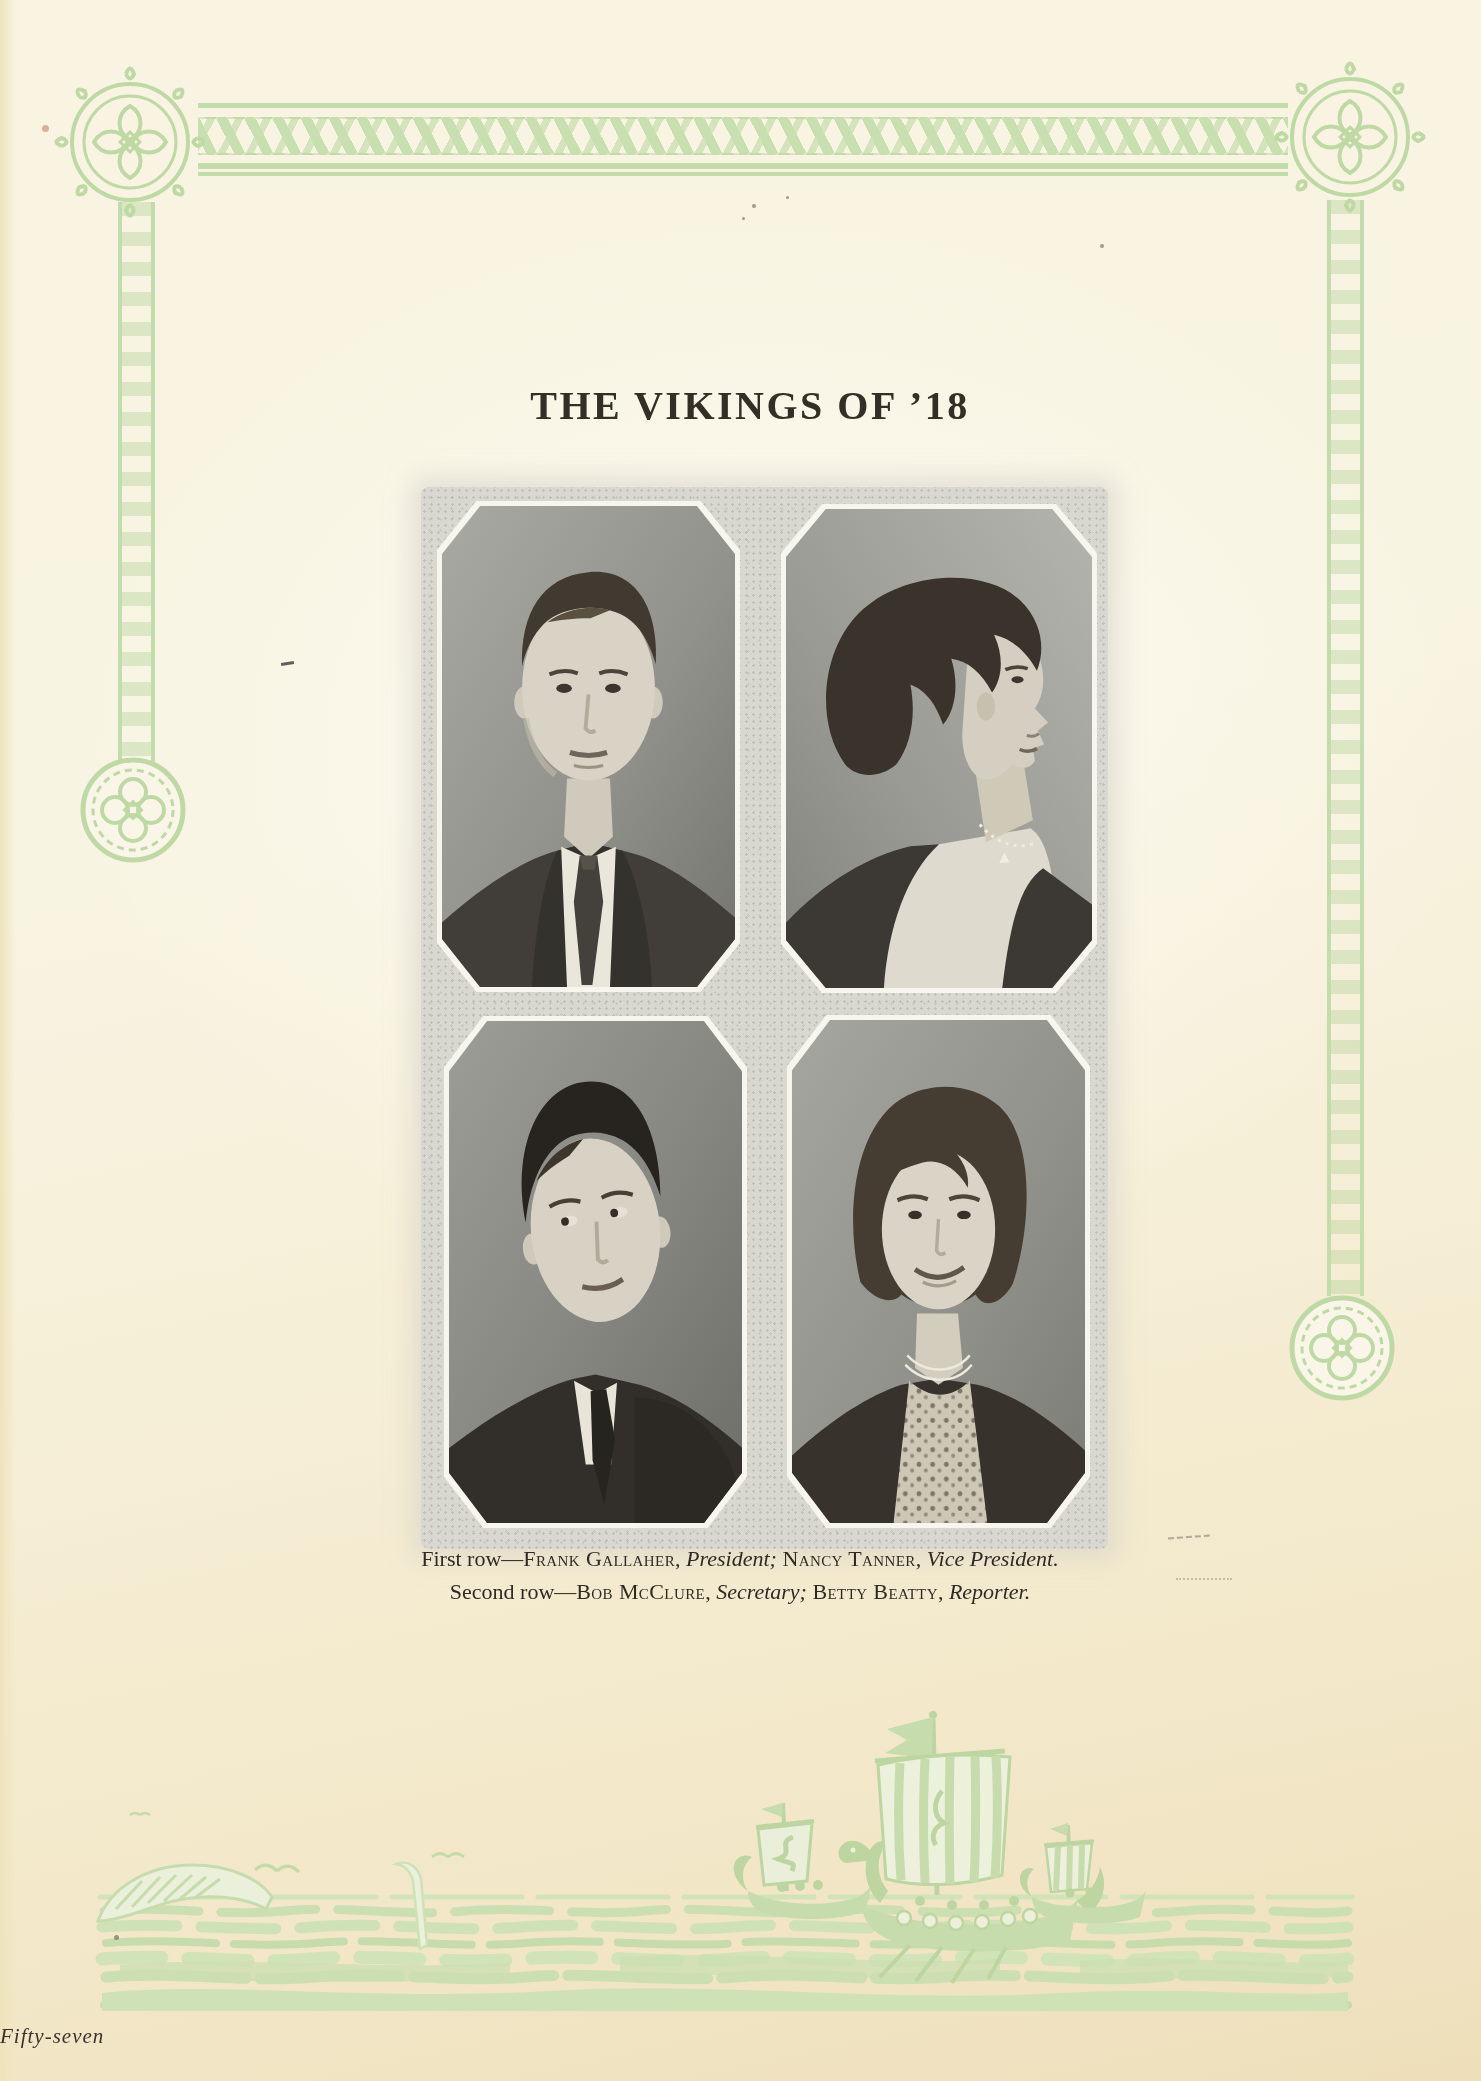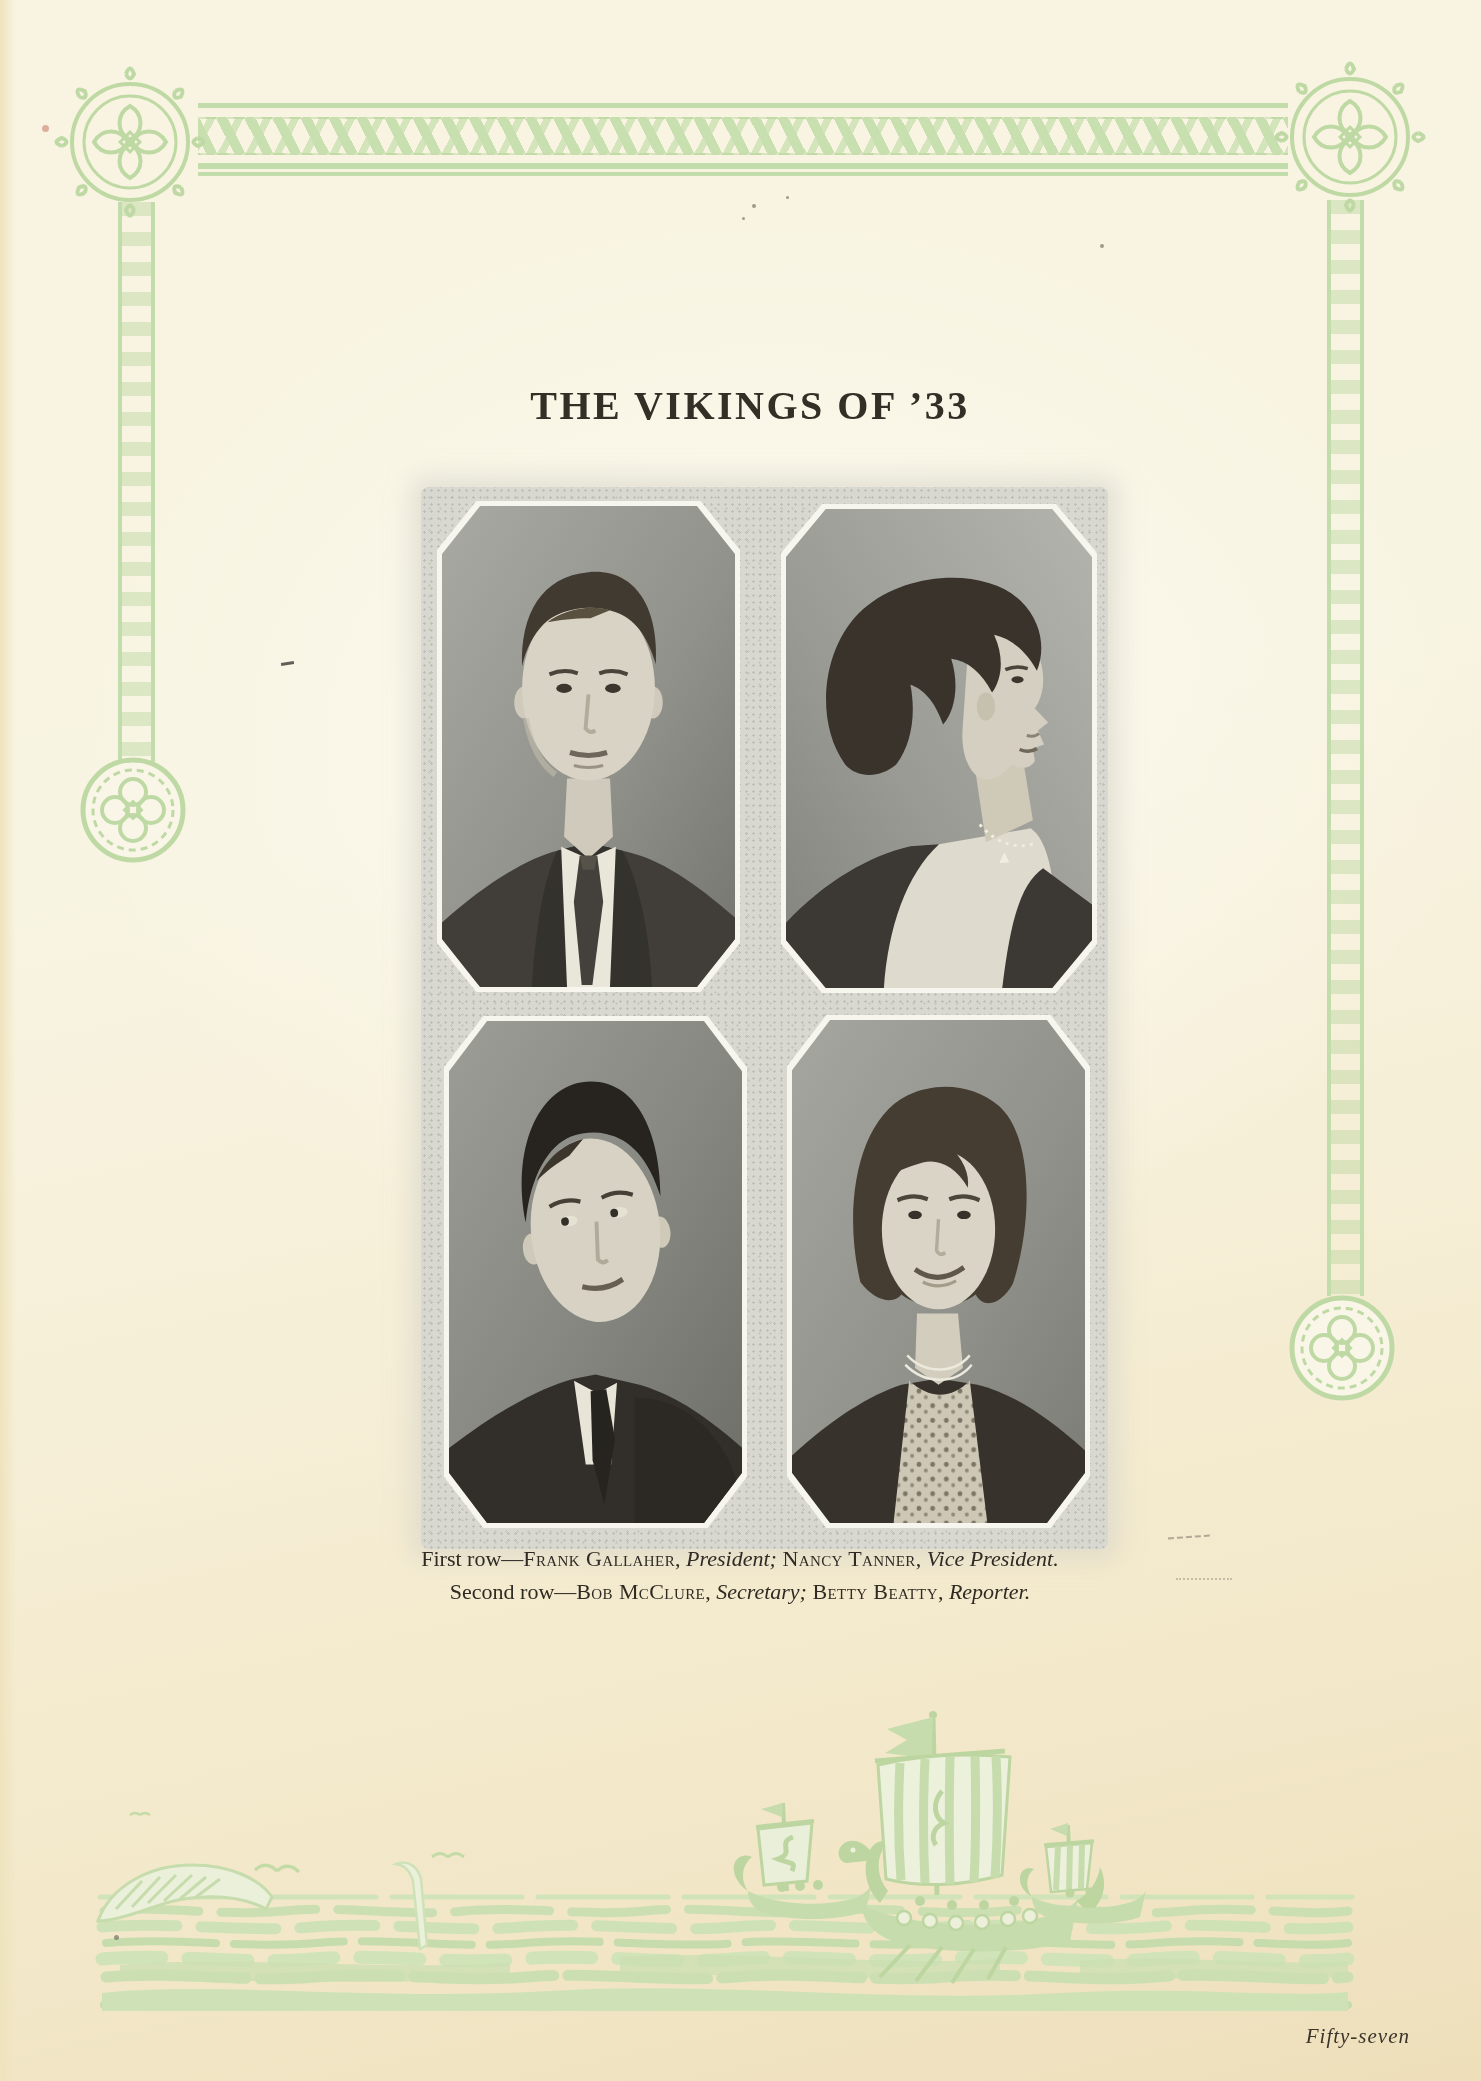--- a/index.html
+++ b/index.html
@@ -32,21 +32,21 @@
     background:repeating-linear-gradient(180deg, rgba(185,213,158,.45) 0 14px, rgba(185,213,158,0) 14px 30px);}
   .vband.left{left:118px;top:202px;height:560px}
   .vband.right{left:1327px;top:200px;height:1096px}
   .orn{overflow:visible}
   
   .title{left:20px;top:382px;width:1460px;text-align:center;
     font-size:40px;font-weight:700;letter-spacing:2.5px;color:#332e26;font-variant:normal}
   .caption{left:140px;top:1542px;width:1200px;text-align:center;font-size:22px;line-height:33px;color:#2f2a23}
   .caption .sc{font-variant:small-caps;letter-spacing:.4px}
   .caption .it{font-style:italic}
-  .folio{left:0;top:2024px;width:1410px;text-align:right;font-style:italic;font-size:21px;color:#3a342b;letter-spacing:1px}
+  .folio{left:0;top:2024px;width:1410px;text-align:left;font-style:italic;font-size:21px;color:#3a342b;letter-spacing:1px}
   
   .mount{left:421px;top:487px;width:687px;height:1062px;background-color:var(--mount);
     background-image:
       radial-gradient(rgba(185,184,176,.8) 1px, rgba(0,0,0,0) 1.4px),
       radial-gradient(rgba(200,199,191,.9) 1px, rgba(0,0,0,0) 1.4px);
     background-size:7px 7px,11px 11px;background-position:0 0,3px 5px;
     border-radius:8px;box-shadow:0 0 22px 12px rgba(213,211,201,.55);}
   .photo{position:absolute;background:#f6f5ee;}
   .photo .inner{position:absolute;left:5px;top:5px;right:5px;bottom:5px;overflow:hidden}
   .photo, .photo .inner{clip-path:polygon(13% 0%,87% 0%,100% 10%,100% 90%,87% 100%,13% 100%,0% 90%,0% 10%)}
@@ -142,21 +142,21 @@
       <circle cx="60" cy="60" r="50"></circle>
       <circle cx="60" cy="60" r="40" stroke-width="3" stroke-dasharray="7 5"></circle>
       <circle cx="60" cy="42" r="13" stroke-width="4"></circle>
         <circle cx="60" cy="78" r="13" stroke-width="4"></circle>
       <circle cx="42" cy="60" r="13" stroke-width="4"></circle>
         <circle cx="78" cy="60" r="13" stroke-width="4"></circle>
       <rect x="54" y="54" width="12" height="12" transform="rotate(45 60 60)" stroke-width="3"></rect>
     </g>
   </svg>
 
-  <h1 class="abs title">THE VIKINGS OF ’33</h1>
+  <h1 class="abs title">THE VIKINGS OF ’18</h1>
 
   <div class="abs mount">
 
     <figure class="photo p-tl">
       <div class="inner">
           <svg viewBox="0 0 300 480" preserveAspectRatio="none">
         <defs>
               <linearGradient id="bgA" x1="0" y1="0" x2="1" y2="1">
           <stop offset="0" stop-color="#a9a9a3"></stop>
                 <stop offset=".55" stop-color="#92928c"></stop>

